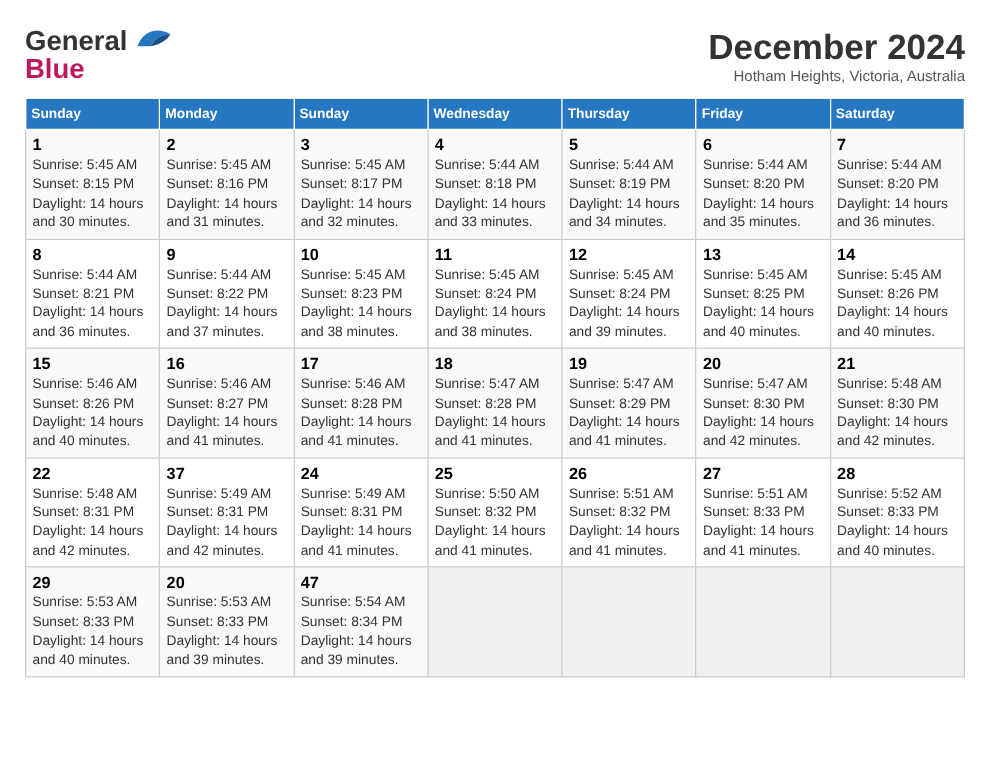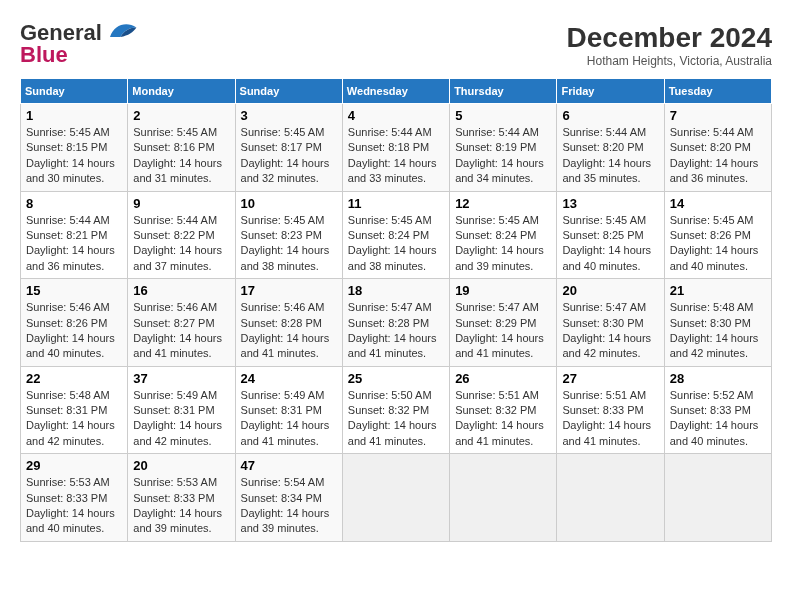--- a/index.html
+++ b/index.html
@@ -102,21 +102,21 @@
 
 <table class="calendar">
   <thead>
     <tr>
     <th>Sunday</th>
         <th>Monday</th>
         <th>Sunday</th>
         <th>Wednesday</th>
         <th>Thursday</th>
         <th>Friday</th>
-        <th>Tuesday</th>
+        <th>Saturday</th>
       </tr>
   </thead>
   <tbody id="calendar-body">
   <tr>
         <td>
           <div class="day-num">1</div>
           <div class="day-detail">Sunrise: 5:45 AM<br>Sunset: 8:15 PM<br>Daylight: 14 hours and 30 minutes.</div>
         </td>
         <td>
           <div class="day-num">2</div>

